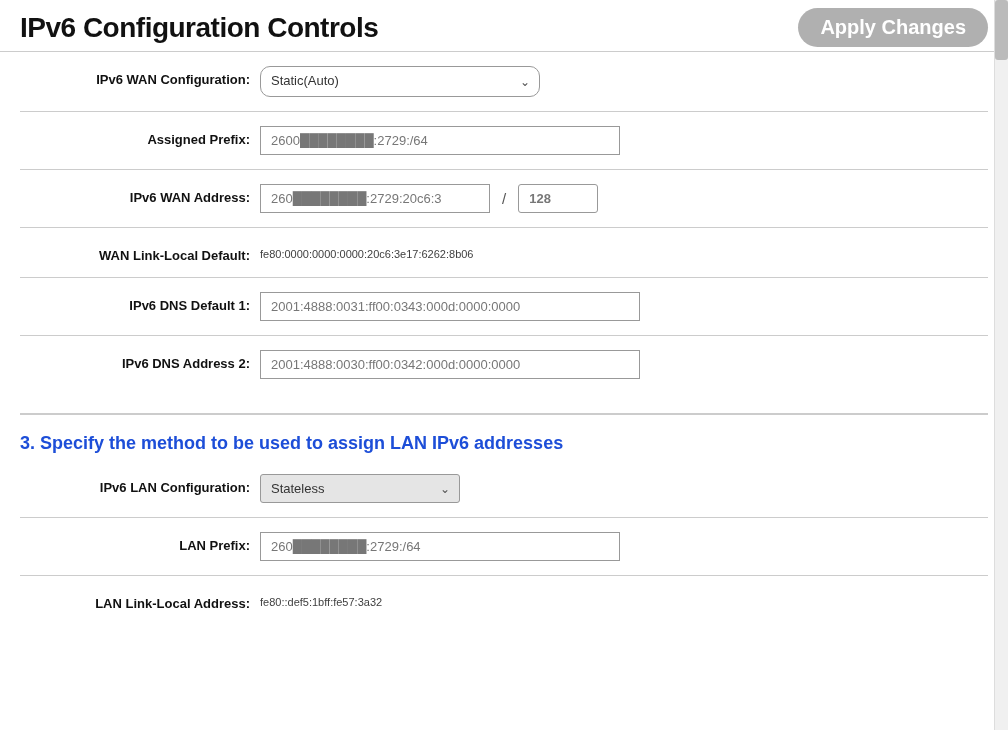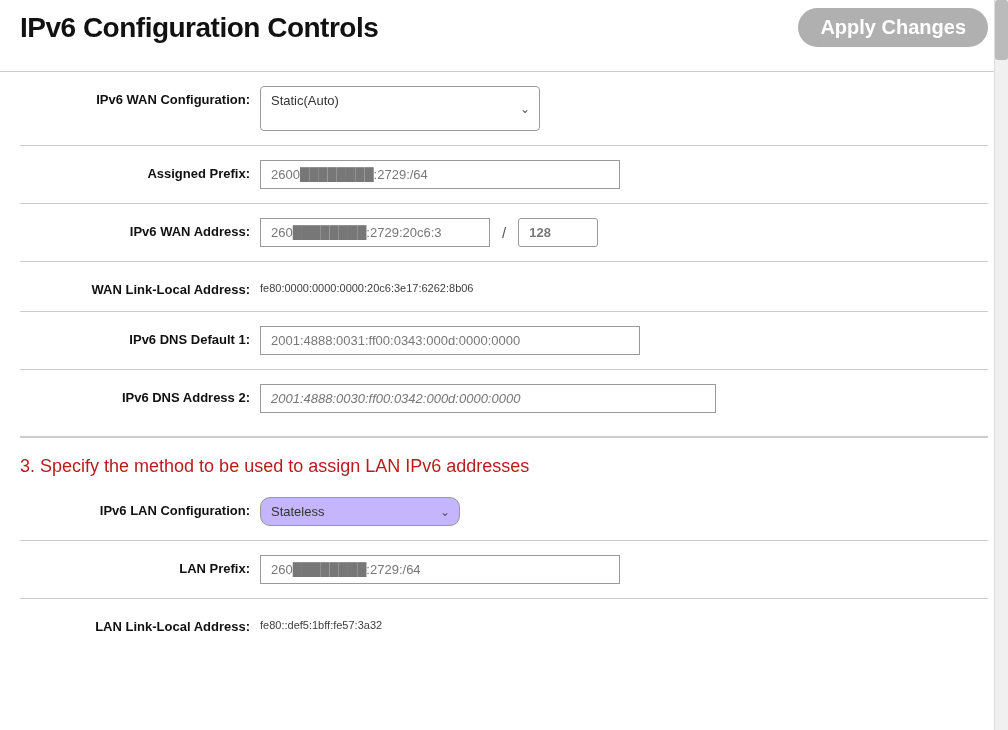--- a/index.html
+++ b/index.html
@@ -24,21 +24,21 @@
       width: 100%;
       min-height: 730px;
       position: relative;
     }
 
     
     .header-bar {
       display: flex;
       align-items: center;
       justify-content: space-between;
-      padding: 8px 20px 24px 20px;
+      padding: 8px 20px 4px 20px;
       border-bottom: 1px solid #ccc;
       background: #fff;
     }
 
     .page-title {
       font-size: 28px;
       font-weight: 900;
       color: #111;
       letter-spacing: -0.5px;
     }
@@ -134,22 +134,22 @@
     }
 
     .form-select-wrapper {
       position: relative;
       display: inline-block;
       width: 280px;
     }
 
     .form-select {
       border: 1px solid #999;
-      border-radius: 4px;
-      padding: 6px 30px 22px 10px;
+      border-radius: 10px;
+      padding: 6px 30px 8px 10px;
       font-size: 13px;
       color: #333;
       background: #fff;
       width: 100%;
       appearance: none;
       -webkit-appearance: none;
       cursor: pointer;
     }
 
     .select-arrow {
@@ -170,41 +170,41 @@
 
     .slash-separator {
       font-size: 15px;
       color: #555;
       padding: 0 4px;
     }
 
     
     .section-heading {
       font-size: 18px;
-      font-weight: normal;
-      color: #b91c1c;
+      font-weight: bold;
+      color: #1d4ed8;
       padding: 18px 0 6px 0;
       border-top: 2px solid #ccc;
-      margin-top: 9px;
+      margin-top: 20px;
     }
 
     
     .form-select-small-wrapper {
       position: relative;
       display: inline-block;
       width: 200px;
     }
 
     .form-select-small {
       border: 1px solid #999;
-      border-radius: 10px;
+      border-radius: 3px;
       padding: 6px 30px 6px 10px;
       font-size: 13px;
       color: #333;
-      background: #c4b5fd;
+      background: #e5e5e5;
       width: 100%;
       appearance: none;
       -webkit-appearance: none;
       cursor: pointer;
     }
   </style>
 </head>
 <body>
 
 <div class="page-wrapper">
@@ -244,37 +244,37 @@
       <div class="form-label">IPv6 WAN Address:</div>
       <div class="form-control-area">
         <input class="form-input" type="text" value="260████████:2729:20c6:3" style="color: rgb(119, 119, 119); width: 230px;" readonly="">
         <span class="slash-separator">/</span>
         <input class="form-input-small" type="text" value="128" style="color: rgb(119, 119, 119); font-weight: bold;">
       </div>
     </div>
 
 
     <div class="form-section">
-      <div class="form-label">WAN Link-Local Address:</div>
+      <div class="form-label">WAN Link-Local Default:</div>
       <div class="form-control-area">
         <span class="static-value">fe80:0000:0000:0000:20c6:3e17:6262:8b06</span>
       </div>
     </div>
 
     <div class="form-section">
       <div class="form-label">IPv6 DNS Default 1:</div>
       <div class="form-control-area">
         <input class="form-input" type="text" style="color: rgb(119, 119, 119); width: 380px;" value="2001:4888:0031:ff00:0343:000d:0000:0000">
       </div>
     </div>
 
     <div class="form-section">
       <div class="form-label">IPv6 DNS Address 2:</div>
       <div class="form-control-area">
-        <input class="form-input" type="text" style="color: rgb(119, 119, 119); width: 456px; font-style: italic;" value="2001:4888:0030:ff00:0342:000d:0000:0000">
+        <input class="form-input" type="text" style="color: rgb(119, 119, 119); width: 380px;" value="2001:4888:0030:ff00:0342:000d:0000:0000">
       </div>
     </div>
 
     <div class="section-heading">3. Specify the method to be used to assign LAN IPv6 addresses</div>
 
     <div class="form-section" style="border-top: none;">
       <div class="form-label">IPv6 LAN Configuration:</div>
       <div class="form-control-area">
         <div class="form-select-small-wrapper">
           <select class="form-select-small">

